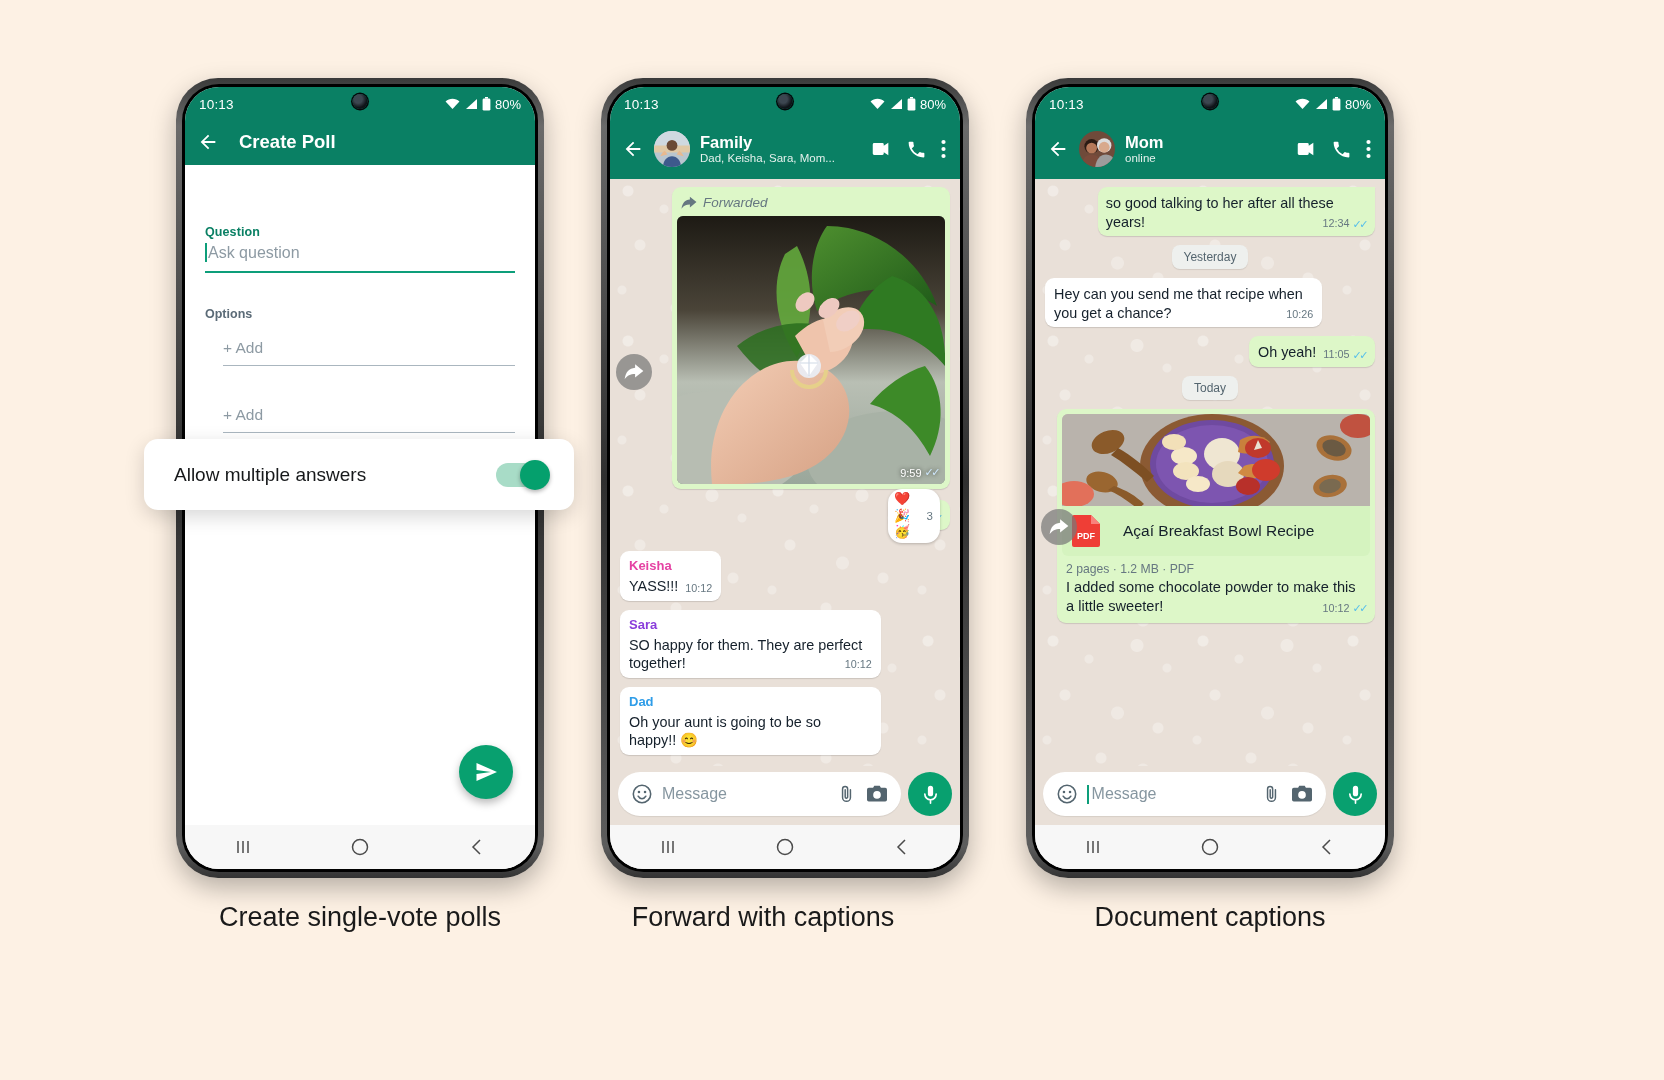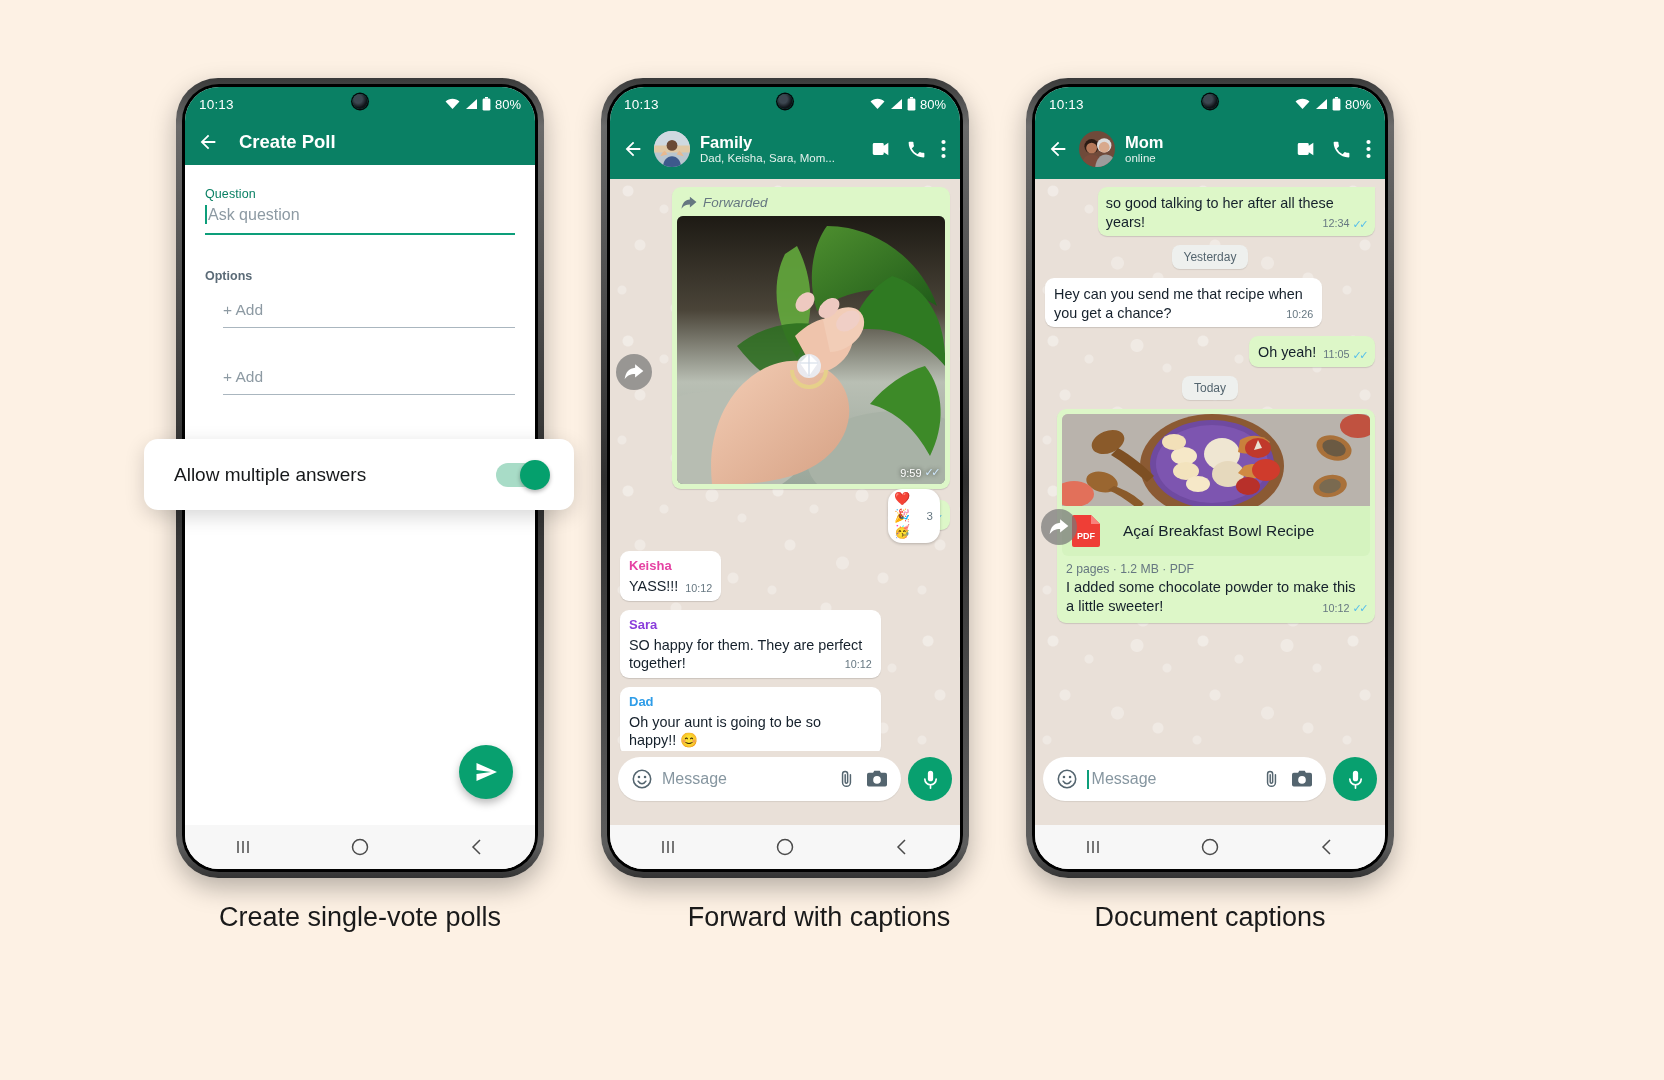--- a/index.html
+++ b/index.html
@@ -77,21 +77,21 @@
   }
   .avatar svg { display: block; width: 100%; height: 100%; }
   .appbar-names { flex: 1 1 auto; min-width: 0; line-height: 1.12; }
   .ab-title { font-size: 16.5px; font-weight: 700; white-space: nowrap; overflow: hidden; text-overflow: ellipsis; }
   .ab-sub { font-size: 11.5px; color: #e4f0ec; white-space: nowrap; overflow: hidden; text-overflow: ellipsis; }
   .ab-actions { display: flex; align-items: center; gap: 14px; flex: 0 0 auto; padding-right: 2px; }
   .ab-actions svg { cursor: pointer; }
 
   
   .poll-body { flex: 1 1 auto; background: #fff; padding: 22px 20px 0 20px; position: relative; }
-  .field-label { color: #0a8064; font-size: 12.5px; font-weight: 400; letter-spacing: .1px; }
+  .field-label { color: #0a8064; font-size: 12.5px; font-weight: 700; letter-spacing: .1px; margin-top: 38px; }
   .q-input-wrap { margin-top: 4px; position: relative; }
   .q-input {
     font-size: 16px; color: #8d9aa3; padding-bottom: 9px;
     border-bottom: 2px solid #0d9e7a; position: relative;
   }
   .caret {
     display: inline-block; width: 2px; height: 19px; background: #0d9e7a;
     vertical-align: -4px; margin-right: 1px;
   }
   .opt-label { color: #5b6b77; font-size: 12.5px; font-weight: 700; margin-top: 34px; }
@@ -223,21 +223,21 @@
   }
   .pdf-badge {
     width: 28px; height: 32px; flex: 0 0 auto; position: relative;
   }
   .doc-name { font-size: 15.5px; color: #15202b; white-space: nowrap; overflow: hidden; text-overflow: ellipsis; }
   .doc-sub { font-size: 12.2px; color: #667781; padding: 6px 4px 0 4px; }
   .doc-caption { font-size: 14.6px; color: #15202b; line-height: 1.3; padding: 2px 4px 2px 4px; }
 
   
   .inputbar {
-    flex: 0 0 auto; background: #e9e0d8; padding: 6px 8px 24px 8px;
+    flex: 0 0 auto; background: #e9e0d8; padding: 6px 8px 9px 8px;
     display: flex; align-items: flex-start; gap: 7px; position: relative; z-index: 5;
   }
   .inputpill {
     flex: 1 1 auto; height: 44px; background: #fff; border-radius: 24px;
     display: flex; align-items: center; gap: 9px; padding: 0 13px;
     box-shadow: 0 1px 1px rgba(0,0,0,.08);
   }
   .ip-placeholder { flex: 1 1 auto; color: #8696a0; font-size: 16px; }
   .ip-caret { width: 1.6px; height: 19px; background: #0d9e7a; margin-right: -6px; }
   .mic-btn {
@@ -252,21 +252,21 @@
     display: flex; align-items: center; justify-content: space-around;
   }
   .navbar svg { cursor: pointer; }
 
   
   .caption {
     position: absolute; top: 902px; width: 430px; text-align: center;
     font-size: 27px; color: #1a1a1a;
   }
   #cap1 { left: 145px; }
-  #cap2 { left: 604px; }
+  #cap2 { left: 548px; }
   #cap3 { left: 995px; }
 </style>
 </head>
 <body>
 
 <div class="stage">
 
   <div class="phone" id="phone1">
    <div class="phone-inner">
     <div class="screen">

